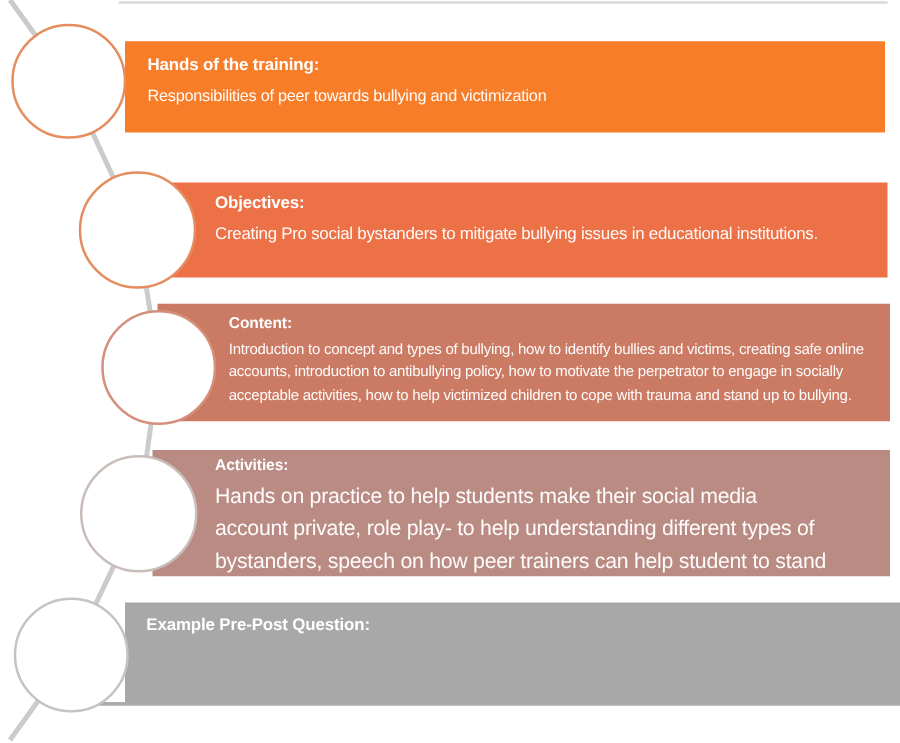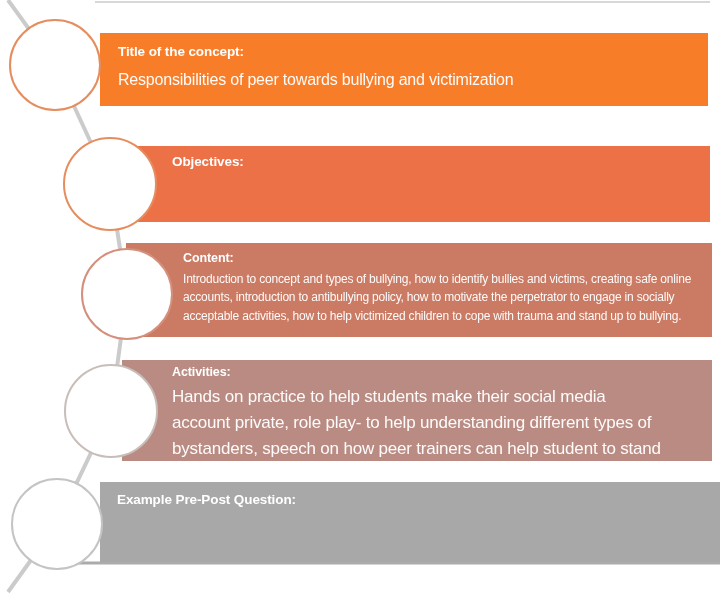--- a/index.html
+++ b/index.html
@@ -24,21 +24,21 @@
     z-index:3;
     background:#ffffff;
     border-style:solid;
     border-width:2px;
     border-radius:50%;
     box-sizing:border-box;
   }
   
   .box-1{left:100px;top:33px;width:608px;height:73px;padding:11px 20px 0 18px;}
   .box-1 .box-title{font-size:13.5px;margin-bottom:9px;}
-  .box-1 .box-body{font-size:16px;}
+  .box-1 .box-body{font-size:13px;}
 
   .box-2{left:130px;top:146px;width:580px;height:76px;padding:8px 33px 0 42px;}
   .box-2 .box-title{font-size:13.5px;margin-bottom:8px;}
   .box-2 .box-body{font-size:13.5px;}
 
   .box-3{left:126px;top:243px;width:586px;height:94px;padding:8px 2px 0 57px;}
   .box-3 .box-title{font-size:12.5px;margin-bottom:5px;}
   .box-3 .box-body{font-size:12px;line-height:1.54;}
 
   .box-4{left:122px;top:360px;width:590px;height:101px;padding:5px 45px 4px 50px;}
@@ -61,26 +61,27 @@
 
 <div id="stage">
 
   <svg class="connector-svg" width="720" height="594" viewBox="0 0 720 594">
     <line x1="95" y1="2" x2="710" y2="2" stroke-width="2" fill="none" stroke="#D8D8D8"></line>
     <line x1="60" y1="563" x2="720" y2="563" stroke-width="3" fill="none" stroke="#ABABAB"></line>
     <polyline points="8,0 55,65 110,184 127,294 111,411 57,524 8,592" fill="none" stroke-width="4" stroke="#CBCBCB"></polyline>
   </svg>
 
   <div class="box box-1" style="background-color: rgb(248, 125, 40);">
-    <div class="box-title">Title of the concept:</div>
+    <div class="box-title">Hands of the training:</div>
     <div class="box-body">Responsibilities of peer towards bullying and victimization</div>
   </div>
 
   <div class="box box-2" style="background-color: rgb(237, 113, 70);">
     <div class="box-title">Objectives:</div>
+    <div class="box-body">Creating Pro social bystanders to mitigate bullying issues in educational institutions.</div>
   </div>
 
   <div class="box box-3" style="background-color: rgb(203, 122, 99);">
     <div class="box-title">Content:</div>
     <div class="box-body">Introduction to concept and types of bullying, how to identify bullies and victims, creating safe online accounts, introduction to antibullying policy, how to motivate the perpetrator to engage in socially acceptable activities, how to help victimized children to cope with trauma and stand up to bullying.</div>
   </div>
 
   <div class="box box-4" style="background-color: rgb(185, 139, 130);">
     <div class="box-title">Activities:</div>
     <div class="box-body">Hands on practice to help students make their social media account private, role play- to help understanding different types of bystanders, speech on how peer trainers can help student to stand against bullying, case study where students suggest solution to bullying reports shared in case studies.</div>

